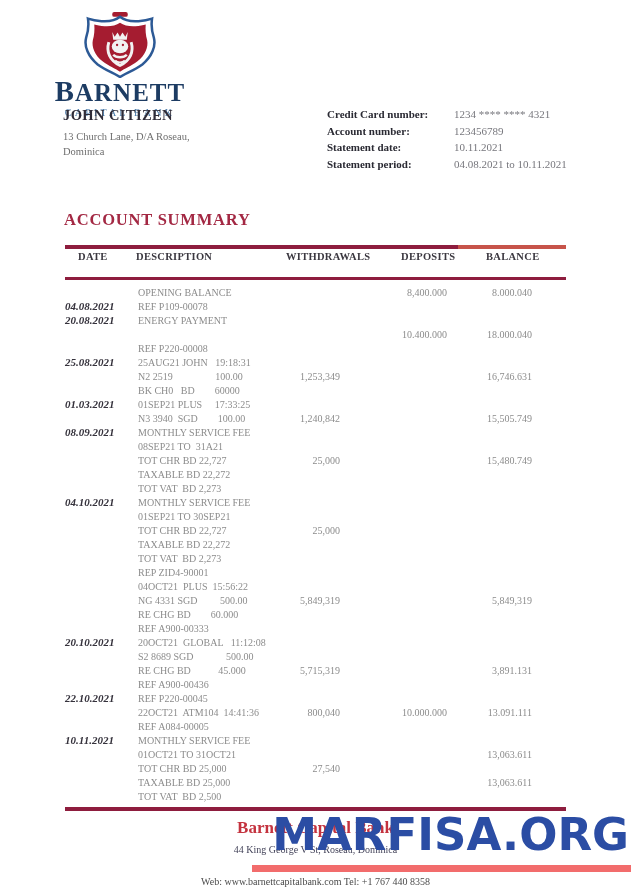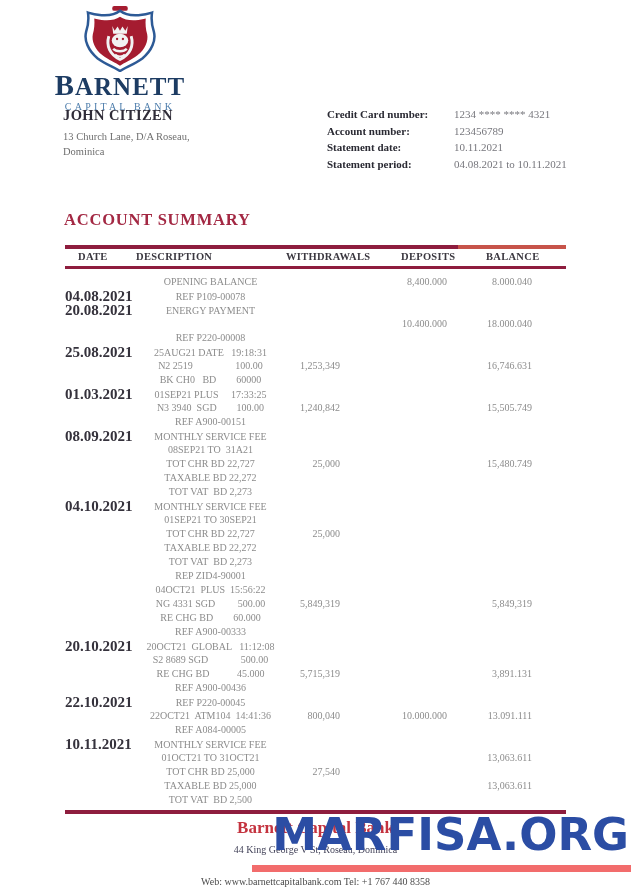--- a/index.html
+++ b/index.html
@@ -1,20 +1,20 @@
 <!DOCTYPE html>
 <html><head>
 <meta charset="utf-8">
 <style>
   html,body{margin:0;padding:0;background:#e9e9e9;}
   .page{position:relative;width:631px;height:896px;background:#ffffff;overflow:hidden;
         font-family:"Liberation Serif",serif;color:#333;}
 
   
-  .logo{position:absolute;left:40px;top:6px;width:160px;text-align:center;}
+  .logo{position:absolute;left:40px;top:12px;width:160px;text-align:center;}
   .crest{display:block;margin:0 auto;}
   .brand-name{font-size:25px;font-weight:bold;color:#1d3c63;letter-spacing:1px;line-height:26px;margin-top:0;}
   .brand-name::first-letter{font-size:115%;}
   .brand-sub{font-size:10px;color:#4c7cab;letter-spacing:3.2px;margin-top:1px;text-align:center;}
 
   
   .customer{position:absolute;left:63px;top:107px;}
   .cust-name{font-size:14.5px;font-weight:bold;color:#2f2c38;letter-spacing:.4px;}
   .cust-addr{font-size:10.5px;color:#6e6e6e;line-height:15px;margin-top:5px;}
 
@@ -25,28 +25,28 @@
   .meta-value{font-size:11px;color:#77777d;}
 
   
   .summary-title{position:absolute;left:64px;top:210px;font-size:16.5px;font-weight:600;
                  color:#a32843;letter-spacing:.8px;}
 
   
   .table{position:absolute;left:65px;top:245px;width:501px;}
   .rule-top{position:relative;height:4px;background:#8e1d3e;}
   .rule-top .accent{position:absolute;right:0;top:0;width:108px;height:4px;background:#c7544a;}
-  .thead{position:relative;height:17px;}
+  .thead{position:relative;height:28px;}
   .th{position:absolute;top:2px;font-size:10.5px;font-weight:600;color:#3b3840;letter-spacing:.3px;}
   .th0{left:13px}.th1{left:71px}.th2{left:221px}.th3{left:336px}.th4{left:421px}
   .rule-mid{height:3px;background:#8e1d3e;margin-bottom:3px;}
   .tbody{padding-top:2px;}
   .tline{display:grid;grid-template-columns:73px 145px 57px 107px 85px;height:14px;align-items:center;}
-  .c-date{font-size:15px;font-weight:bold;color:#35323c;}
-  .c-desc{font-size:10px;color:#8c8c8c;white-space:pre;overflow:visible;text-align:center;}
+  .c-date{font-size:11px;font-weight:bold;color:#35323c;font-style:italic;}
+  .c-desc{font-size:10px;color:#8c8c8c;white-space:pre;overflow:visible;}
   .c-num{font-size:10px;color:#8c8c8c;text-align:right;white-space:pre;}
   .rule-bottom{height:4px;background:#8e1d3e;margin-top:4px;}
 
   
   .footer{position:absolute;left:65px;top:818px;width:501px;text-align:center;}
   .footer-bank{font-size:17px;font-weight:bold;color:#c4333f;}
   .footer-addr{font-size:10px;color:#44445a;margin-top:6px;}
   .footer-web{font-size:10px;color:#4a4a4a;margin-top:21px;}
 
   
@@ -149,21 +149,21 @@
         </div>
         <div class="tline">
           <span class="c-date"></span>
           <span class="c-desc">REF P220-00008</span>
           <span class="c-num"></span>
           <span class="c-num"></span>
           <span class="c-num"></span>
         </div>
         <div class="tline">
           <span class="c-date">25.08.2021</span>
-          <span class="c-desc">25AUG21 DATE   19:18:31</span>
+          <span class="c-desc">25AUG21 JOHN   19:18:31</span>
           <span class="c-num"></span>
           <span class="c-num"></span>
           <span class="c-num"></span>
         </div>
         <div class="tline">
           <span class="c-date"></span>
           <span class="c-desc">N2 2519                 100.00</span>
           <span class="c-num">1,253,349</span>
           <span class="c-num"></span>
           <span class="c-num">16,746.631</span>
@@ -181,27 +181,20 @@
           <span class="c-num"></span>
           <span class="c-num"></span>
           <span class="c-num"></span>
         </div>
         <div class="tline">
           <span class="c-date"></span>
           <span class="c-desc">N3 3940  SGD        100.00</span>
           <span class="c-num">1,240,842</span>
           <span class="c-num"></span>
           <span class="c-num">15,505.749</span>
-        </div>
-        <div class="tline">
-          <span class="c-date"></span>
-          <span class="c-desc">REF A900-00151</span>
-          <span class="c-num"></span>
-          <span class="c-num"></span>
-          <span class="c-num"></span>
         </div>
         <div class="tline">
           <span class="c-date">08.09.2021</span>
           <span class="c-desc">MONTHLY SERVICE FEE</span>
           <span class="c-num"></span>
           <span class="c-num"></span>
           <span class="c-num"></span>
         </div>
         <div class="tline">
           <span class="c-date"></span>

